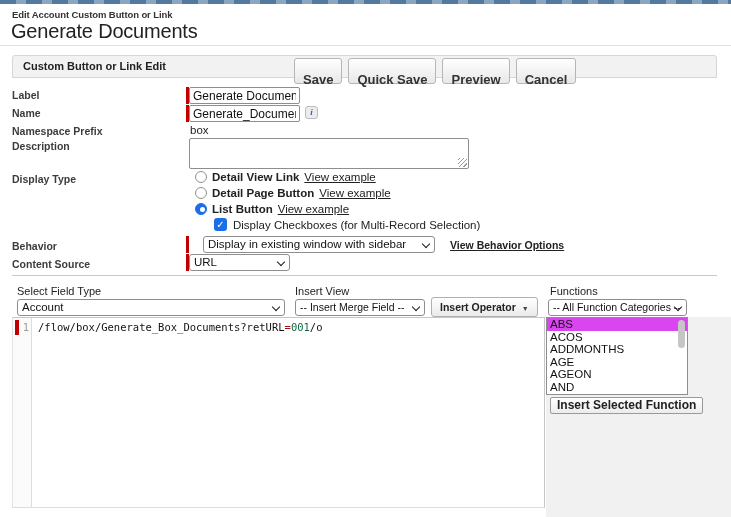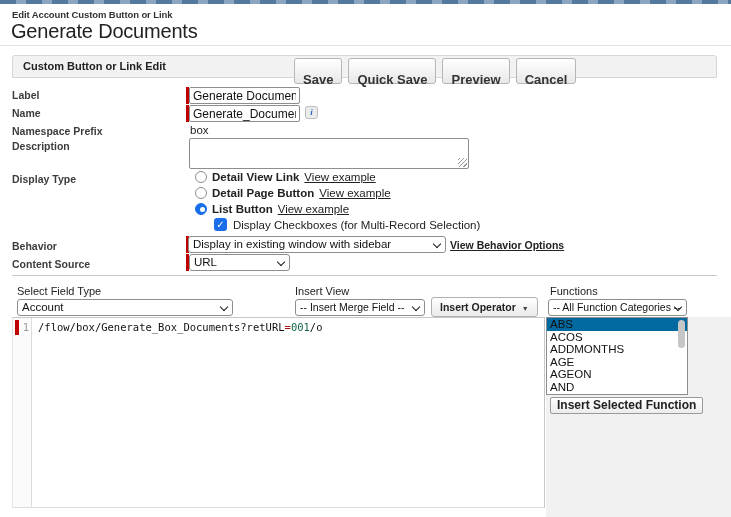--- a/index.html
+++ b/index.html
@@ -65,21 +65,21 @@
   .editor-reqbar { position:absolute; left:2px; top:2px; width:4px; height:15px; background:#c00000; }
   .lineno { position:absolute; left:0; top:3px; width:16px; text-align:right; font-family:"DejaVu Sans Mono",monospace;
     font-size:10.5px; color:#9c9c9c; }
   .codeline { position:absolute; left:25px; top:3px; font-family:"DejaVu Sans Mono",monospace; font-size:10.5px;
     color:#111; white-space:pre; }
   .codeline .op  { color:#aa1111; }
   .codeline .num { color:#116644; }
 
   .fnlist { position:absolute; left:546px; top:317px; width:142px; height:78px; background:#fff; border:1px solid #8e8e8e; }
   .fn-item { height:12.6px; line-height:12.6px; padding-left:3px; font-size:11.5px; color:#111; cursor:pointer; }
-  .fn-item.selected { background:#0369a1; }
+  .fn-item.selected { background:#d946ef; }
   .fn-thumb { position:absolute; right:2px; top:2px; width:7px; height:28px; background:#c6c6c6; border-radius:4px; cursor:pointer; }
 
   .insfn { position:absolute; left:550px; top:397px; height:17px; padding:0 6px; background:linear-gradient(#fff,#ececec);
     border:1px solid #9a9a9a; border-radius:2px; font-size:12px; font-weight:bold; color:#222; line-height:15px; cursor:pointer; }
 
   .infoicon { position:absolute; left:305px; top:106px; width:13px; height:13px; background:#ececec; border:1px solid #bdbdbd;
     border-radius:3px; color:#2a66bb; font-size:9px; font-weight:bold; font-style:italic; text-align:center; line-height:11px;
     font-family:"Liberation Serif",serif; cursor:pointer; }
 </style>
 </head>
@@ -136,37 +136,37 @@
     <span class="vlink">View example</span>
   </div>
 
   <div class="check-row">
     <span class="checkbox">✓</span>
     <span>Display Checkboxes (for Multi-Record Selection)</span>
   </div>
 
   <div class="flabel" style="top:240px">Behavior</div>
   <div class="reqbar" style="left:186px;top:236px"></div>
-  <div class="sel" style="left:188px;top:236px;width:258px">
+  <div class="sel" style="left:203px;top:236px;width:232px">
     <span>Display in existing window with sidebar</span>
     <span class="chev"></span>
   </div>
   <div class="behavior-link">View Behavior Options</div>
 
   <div class="flabel" style="top:258px">Content Source</div>
   <div class="reqbar" style="left:186px;top:254px"></div>
   <div class="sel" style="left:189px;top:254px;width:101px">
     <span>URL</span>
     <span class="chev"></span>
   </div>
 
   <div class="divider2"></div>
 
   <div class="minilabel" style="left:17px">Select Field Type</div>
-  <div class="sel" style="left:17px;top:299px;width:216px">
+  <div class="sel" style="left:17px;top:299px;width:268px">
     <span>Account</span>
     <span class="chev"></span>
   </div>
 
   <div class="minilabel" style="left:295px">Insert View</div>
   <div class="sel" style="left:295px;top:299px;width:130px;font-size:10.5px">
     <span>-- Insert Merge Field --</span>
     <span class="chev"></span>
   </div>
 

